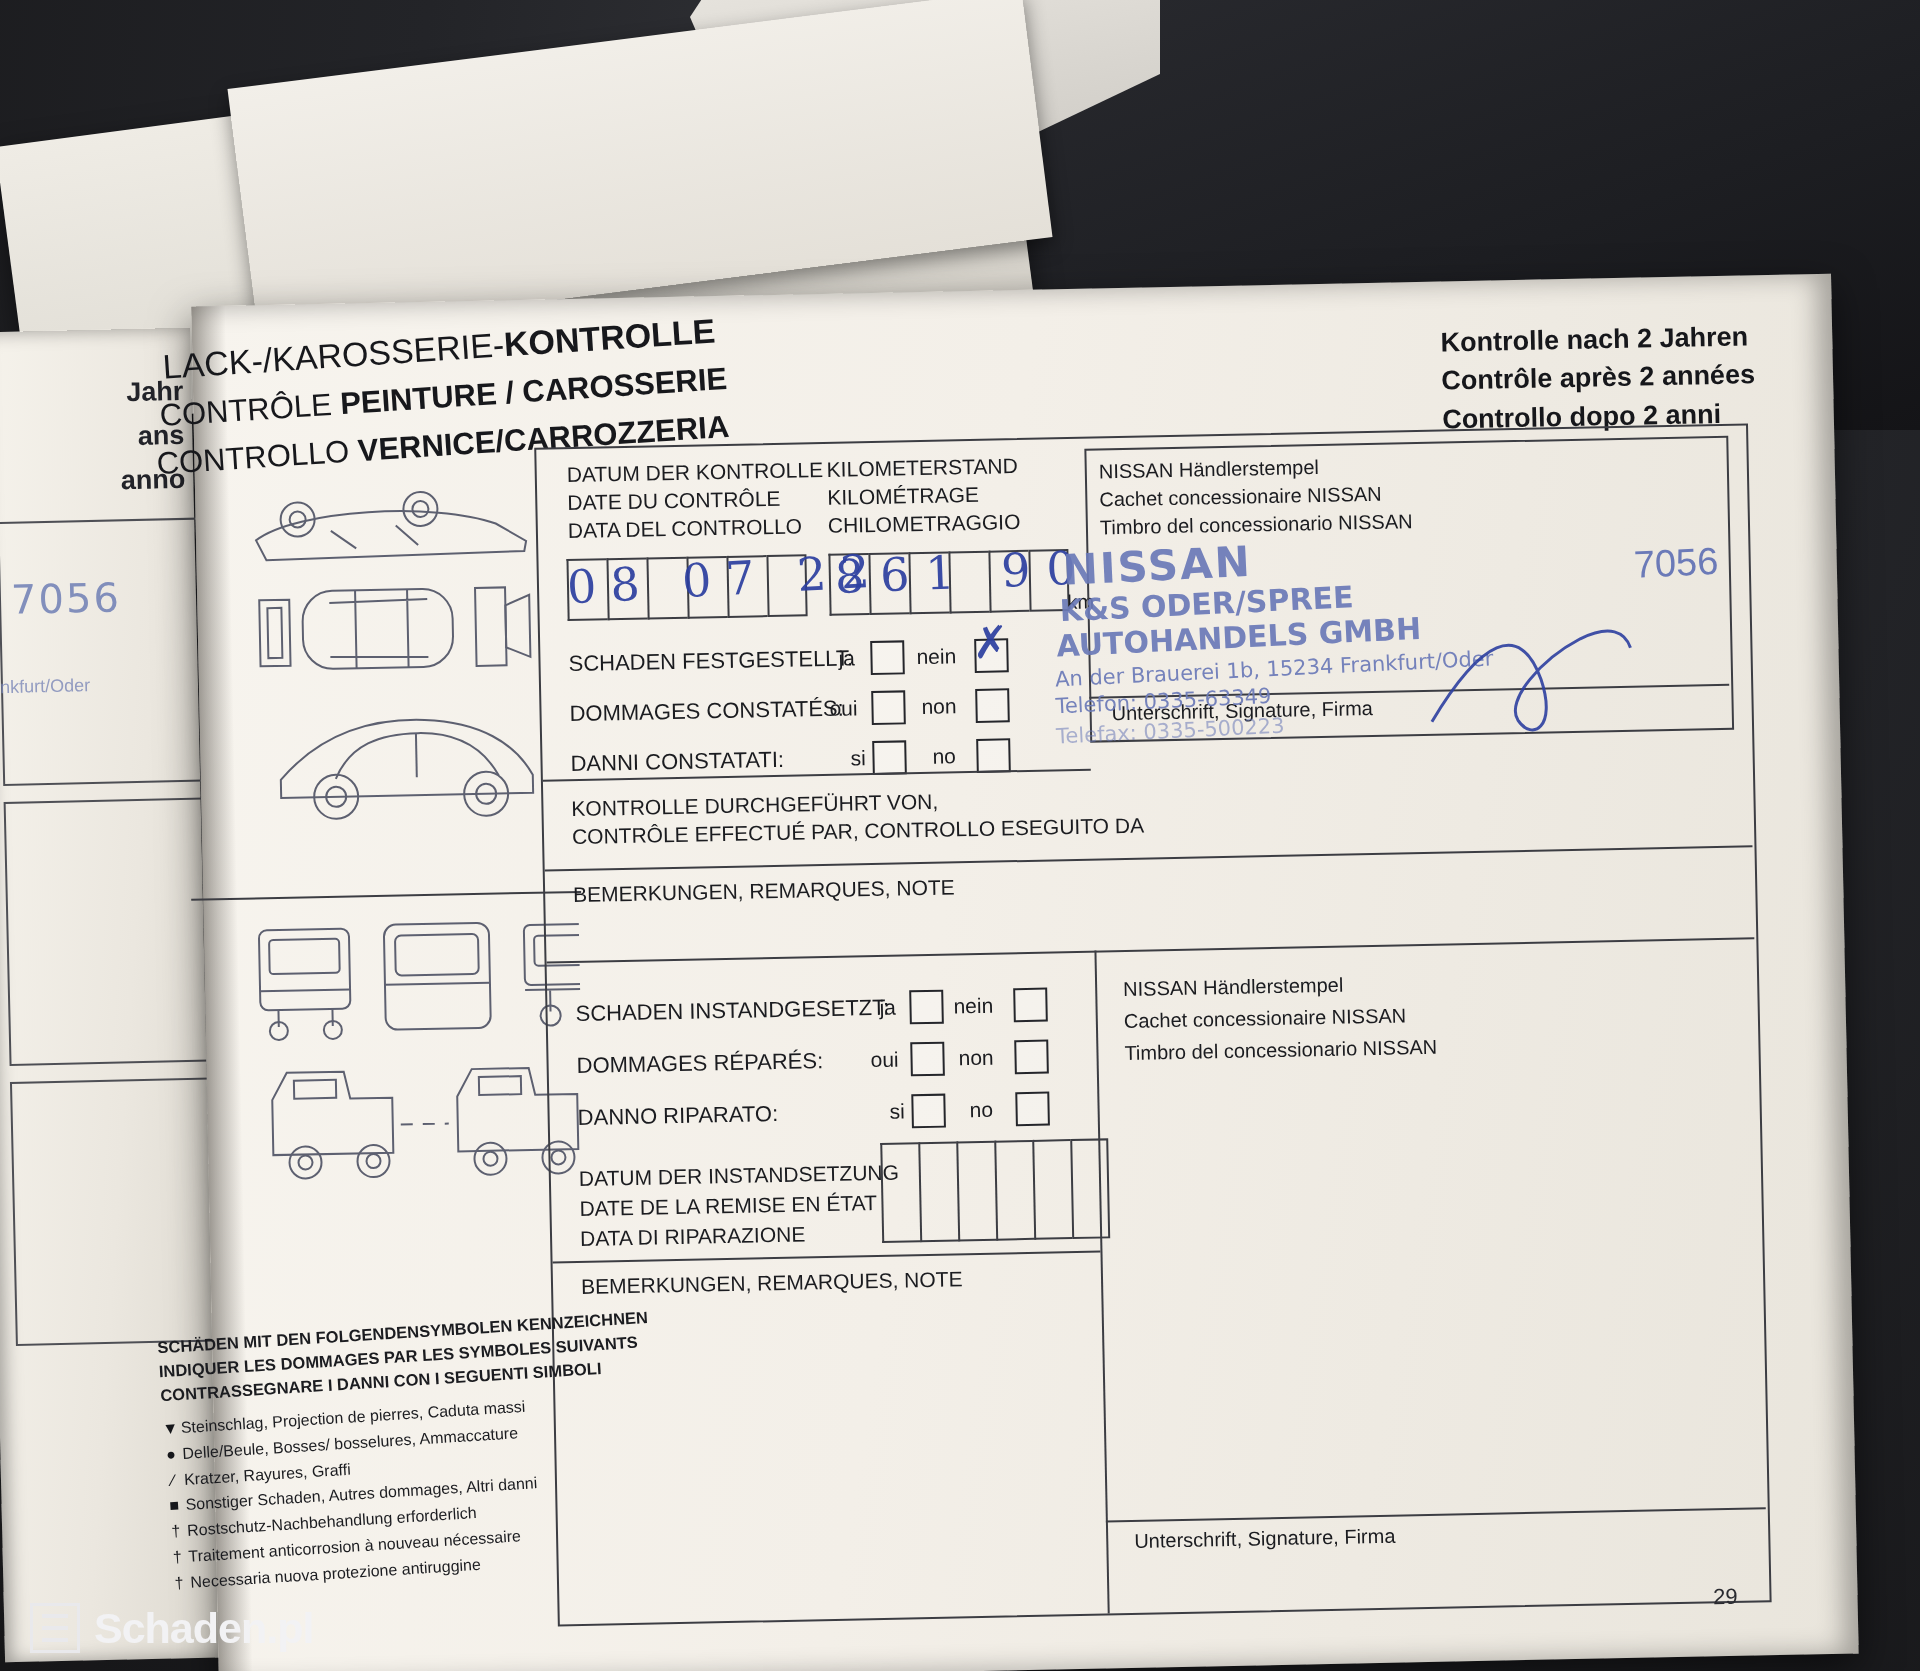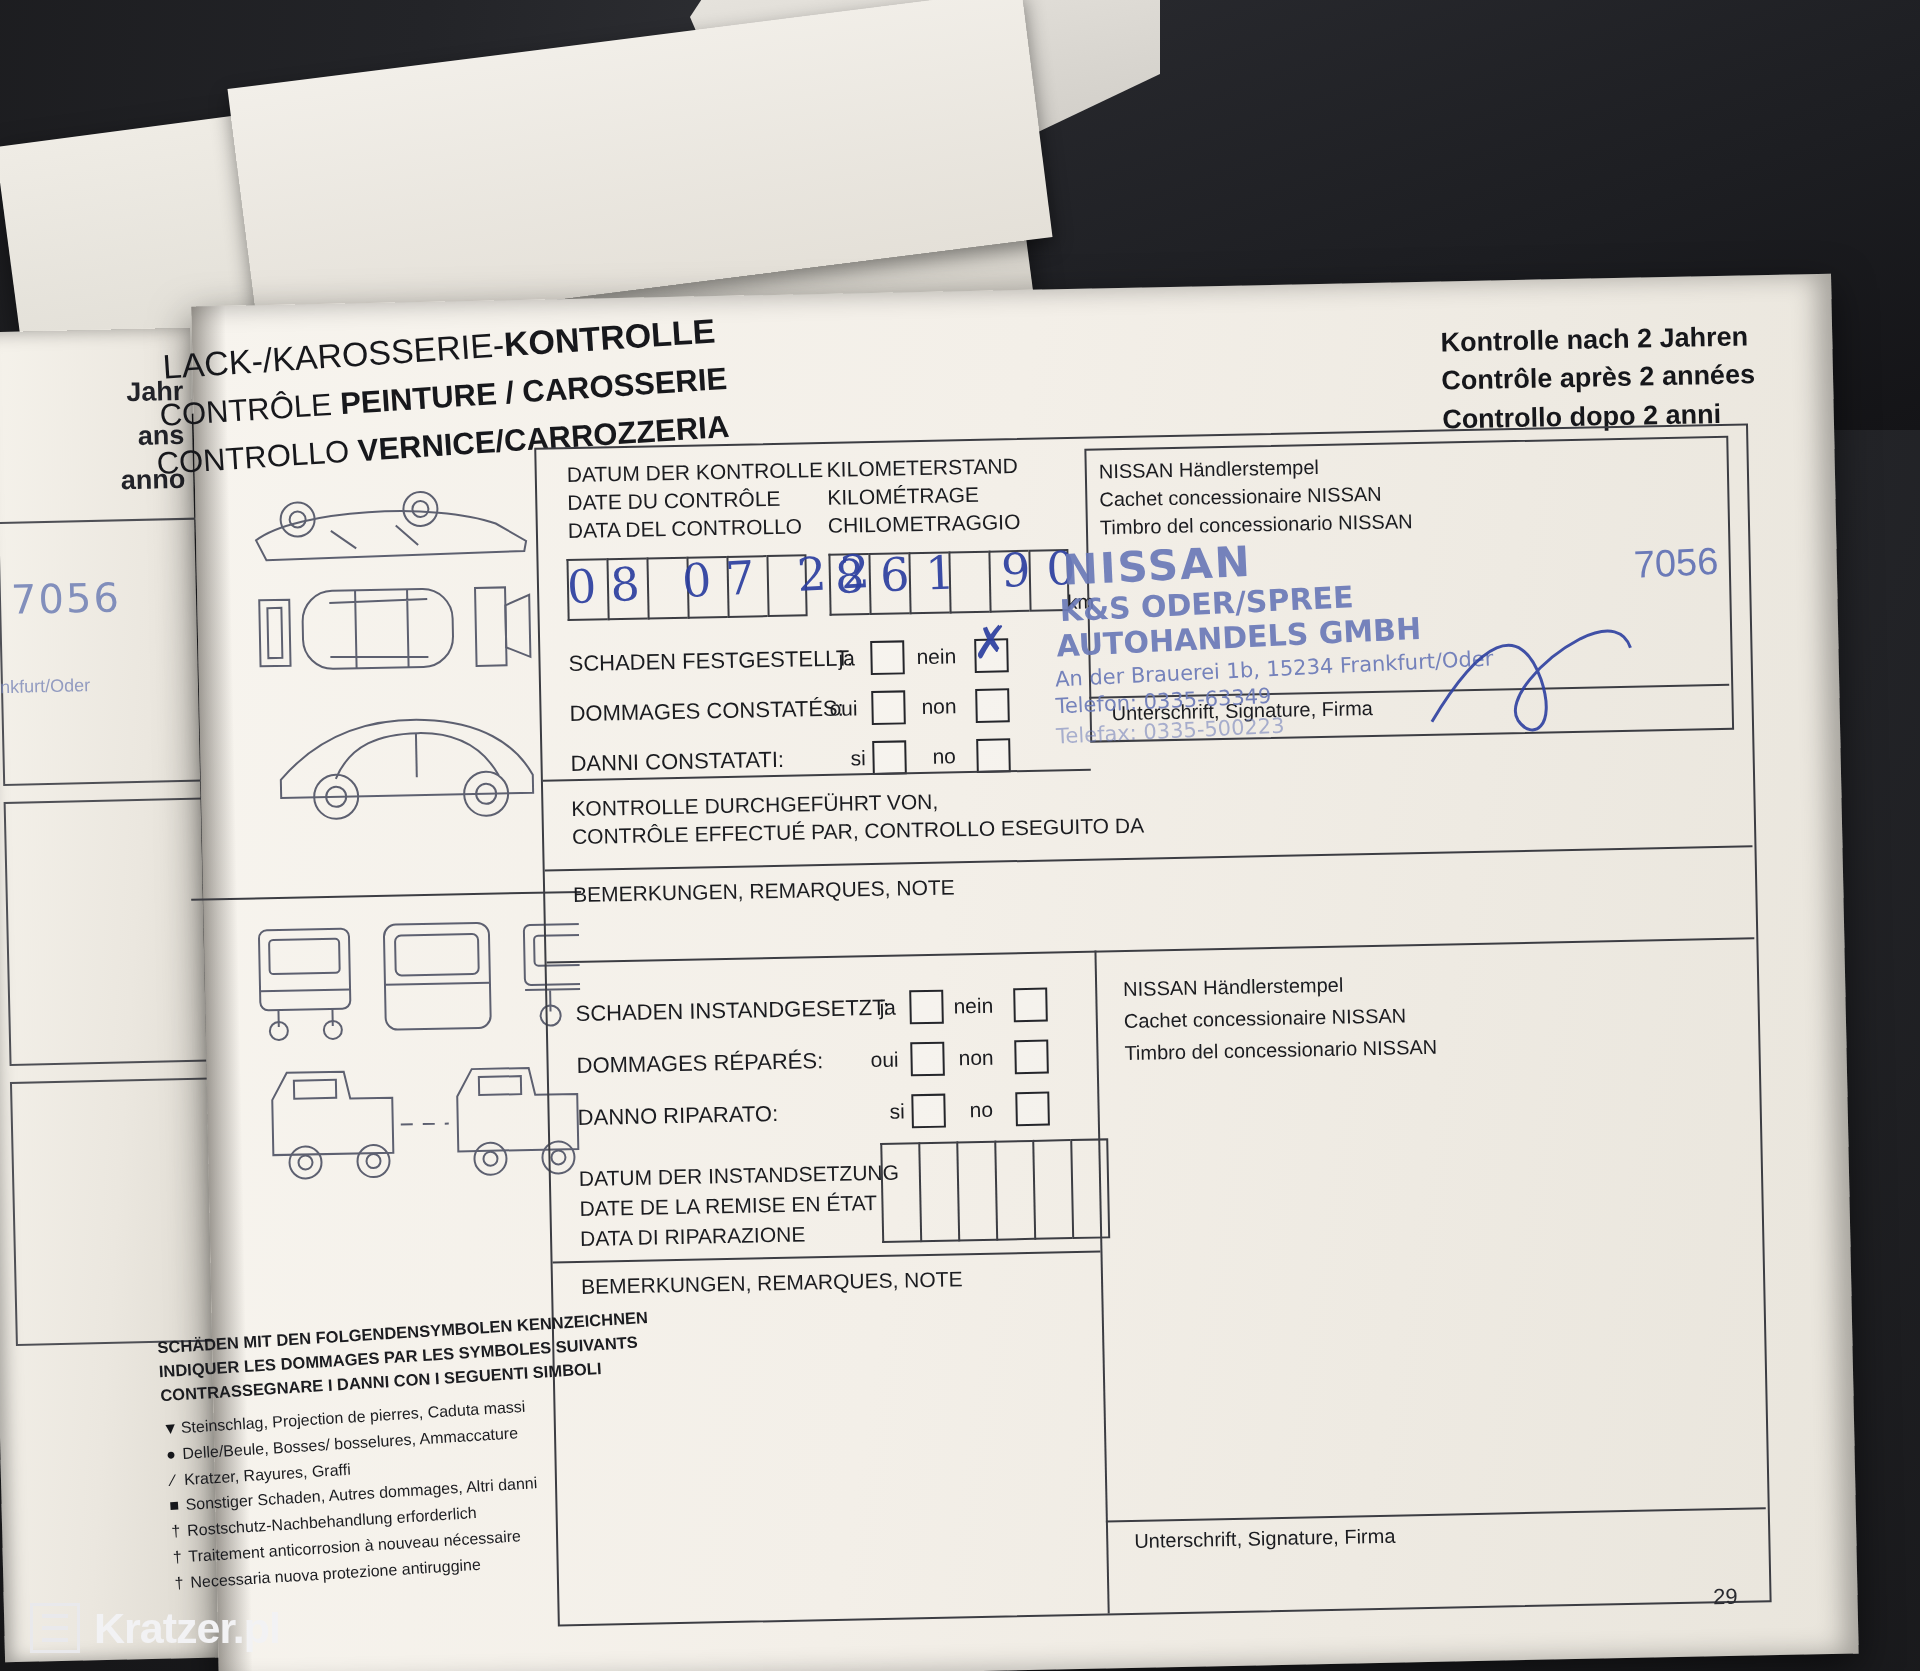--- a/index.html
+++ b/index.html
@@ -336,16 +336,16 @@
 
     <div class="pageno">29</div>
   </div>
 
   <div class="wm">
     <div class="bars">
         <i></i>
         <i></i>
         <i></i>
       </div>
-    <div class="txt"><span>Kratzer</span><span class="pl">.pl</span></div>
+    <div class="txt"><span>Schaden</span><span class="pl">.pl</span></div>
   </div>
 
 </div>
 
 </body></html>

